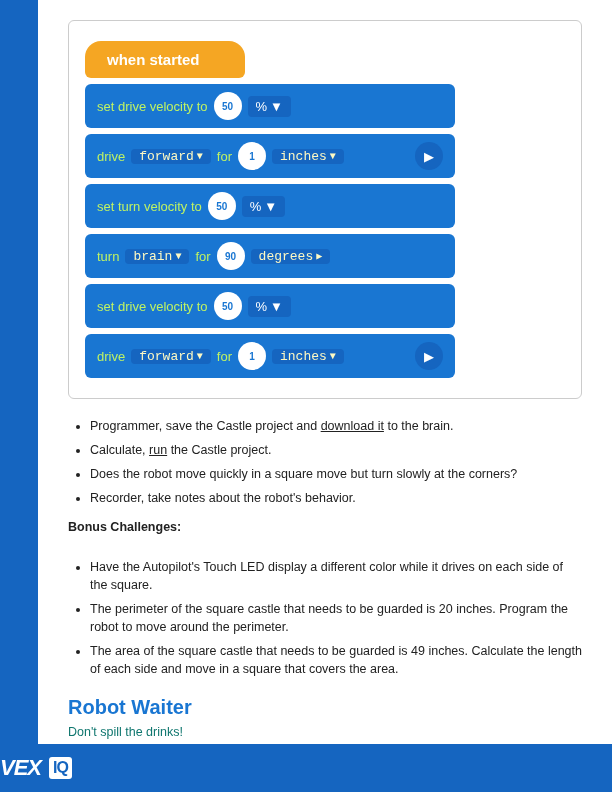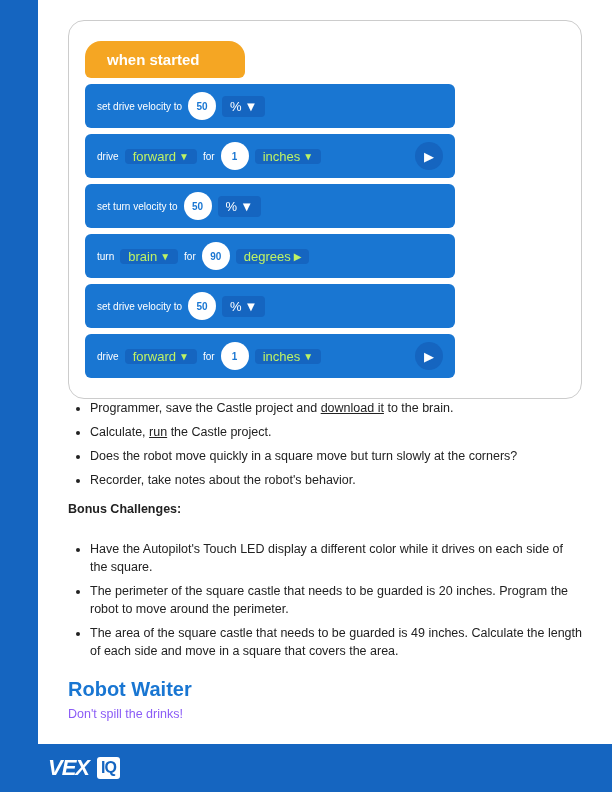--- a/index.html
+++ b/index.html
@@ -23,21 +23,20 @@
     }
 
     
     .bottom-bar {
       position: fixed;
       bottom: 0; left: 0; right: 0;
       height: 48px;
       background: #1565c0;
       display: flex;
       align-items: center;
-      padding-left: 48px;
       z-index: 10;
     }
     .vex-logo {
       color: #fff;
       font-weight: bold;
       font-size: 22px;
       font-style: italic;
       letter-spacing: -1px;
       display: flex;
       align-items: center;
@@ -56,22 +55,23 @@
 
     
     .main {
       margin-left: 38px;
       padding: 20px 30px 80px 30px;
     }
 
     
     .code-block-container {
       border: 1px solid #ccc;
-      border-radius: 16px;
+      border-radius: 6px;
       padding: 20px 16px;
+      margin-bottom: 18px;
       background: #fff;
     }
 
     
     .blocks-wrapper {
       display: flex;
       flex-direction: column;
       gap: 6px;
       width: 380px;
     }
@@ -97,46 +97,47 @@
       padding: 8px 12px;
       display: flex;
       align-items: center;
       gap: 6px;
       color: #fff;
       font-size: 13px;
       font-weight: 500;
       width: 370px;
     }
     .cmd-block .block-label {
-      color: #ffffff;
-      font-size: 10px;
+      color: #bef264;
+      font-size: 13px;
       white-space: nowrap;
       text-align: right;
     }
     .block-value {
       background: #fff;
       color: #1976d2;
       border-radius: 50%;
       width: 28px;
       height: 28px;
       display: flex;
       align-items: center;
       justify-content: center;
       font-weight: bold;
       font-size: 10px;
     }
     .block-dropdown {
       background: #1565c0;
-      color: #bef264;
+      color: #fef9c3;
       border-radius: 4px;
       padding: 0 8px;
       display: flex;
       align-items: center;
       gap: 3px;
       font-size: 13px;
+      font-family: Liberation Mono, monospace;
     }
     .block-dropdown .arrow {
       font-size: 10px;
     }
     .block-play {
       background: #1565c0;
       color: #fff;
       border-radius: 50%;
       width: 28px;
       height: 28px;
@@ -180,21 +181,21 @@
 
     
     .section-heading {
       color: #1976d2;
       font-size: 20px;
       font-weight: bold;
       margin: 18px 0 6px 0;
     }
     .section-sub {
       font-size: 12.5px;
-      color: #8b5cf6;
+      color: #0f766e;
     }
   </style>
 </head>
 <body>
 
 <div class="left-bar"></div>
 
 <div class="bottom-bar">
   <div class="vex-logo">
     <span>VEX</span>

